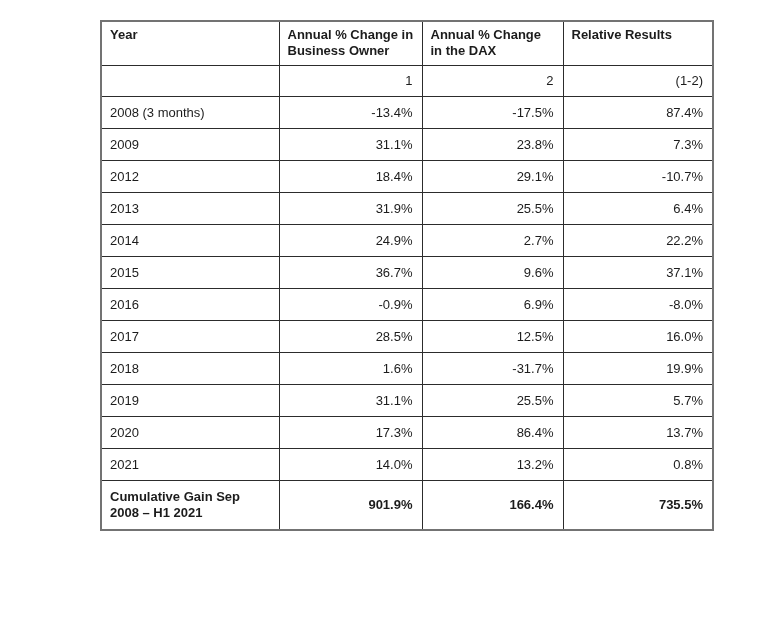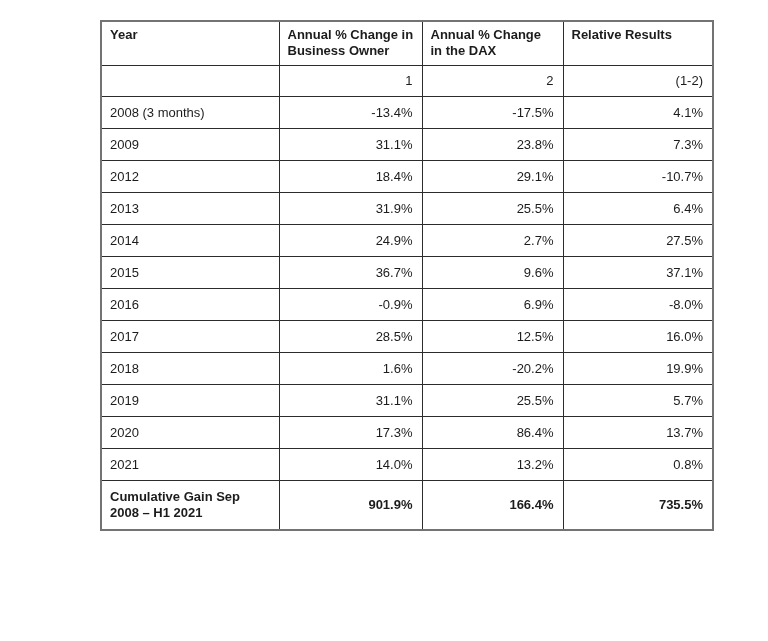--- a/index.html
+++ b/index.html
@@ -72,21 +72,21 @@
         <td class="num">1</td>
         <td class="num">2</td>
         <td class="num">(1-2)</td>
       </tr>
     </thead>
     <tbody class="data" id="data-rows">
         <tr>
     <td class="lbl">2008 (3 months)</td>
     <td class="num">-13.4%</td>
     <td class="num">-17.5%</td>
-    <td class="num">4.1%</td>
+    <td class="num">87.4%</td>
   </tr>
         <tr>
     <td class="lbl">2009</td>
     <td class="num">31.1%</td>
     <td class="num">23.8%</td>
     <td class="num">7.3%</td>
   </tr>
         <tr>
     <td class="lbl">2012</td>
     <td class="num">18.4%</td>
@@ -96,21 +96,21 @@
         <tr>
     <td class="lbl">2013</td>
     <td class="num">31.9%</td>
     <td class="num">25.5%</td>
     <td class="num">6.4%</td>
   </tr>
         <tr>
     <td class="lbl">2014</td>
     <td class="num">24.9%</td>
     <td class="num">2.7%</td>
-    <td class="num">27.5%</td>
+    <td class="num">22.2%</td>
   </tr>
         <tr>
     <td class="lbl">2015</td>
     <td class="num">36.7%</td>
     <td class="num">9.6%</td>
     <td class="num">37.1%</td>
   </tr>
         <tr>
     <td class="lbl">2016</td>
     <td class="num">-0.9%</td>
@@ -119,21 +119,21 @@
   </tr>
         <tr>
     <td class="lbl">2017</td>
     <td class="num">28.5%</td>
     <td class="num">12.5%</td>
     <td class="num">16.0%</td>
   </tr>
         <tr>
     <td class="lbl">2018</td>
     <td class="num">1.6%</td>
-    <td class="num">-20.2%</td>
+    <td class="num">-31.7%</td>
     <td class="num">19.9%</td>
   </tr>
         <tr>
     <td class="lbl">2019</td>
     <td class="num">31.1%</td>
     <td class="num">25.5%</td>
     <td class="num">5.7%</td>
   </tr>
         <tr>
     <td class="lbl">2020</td>

